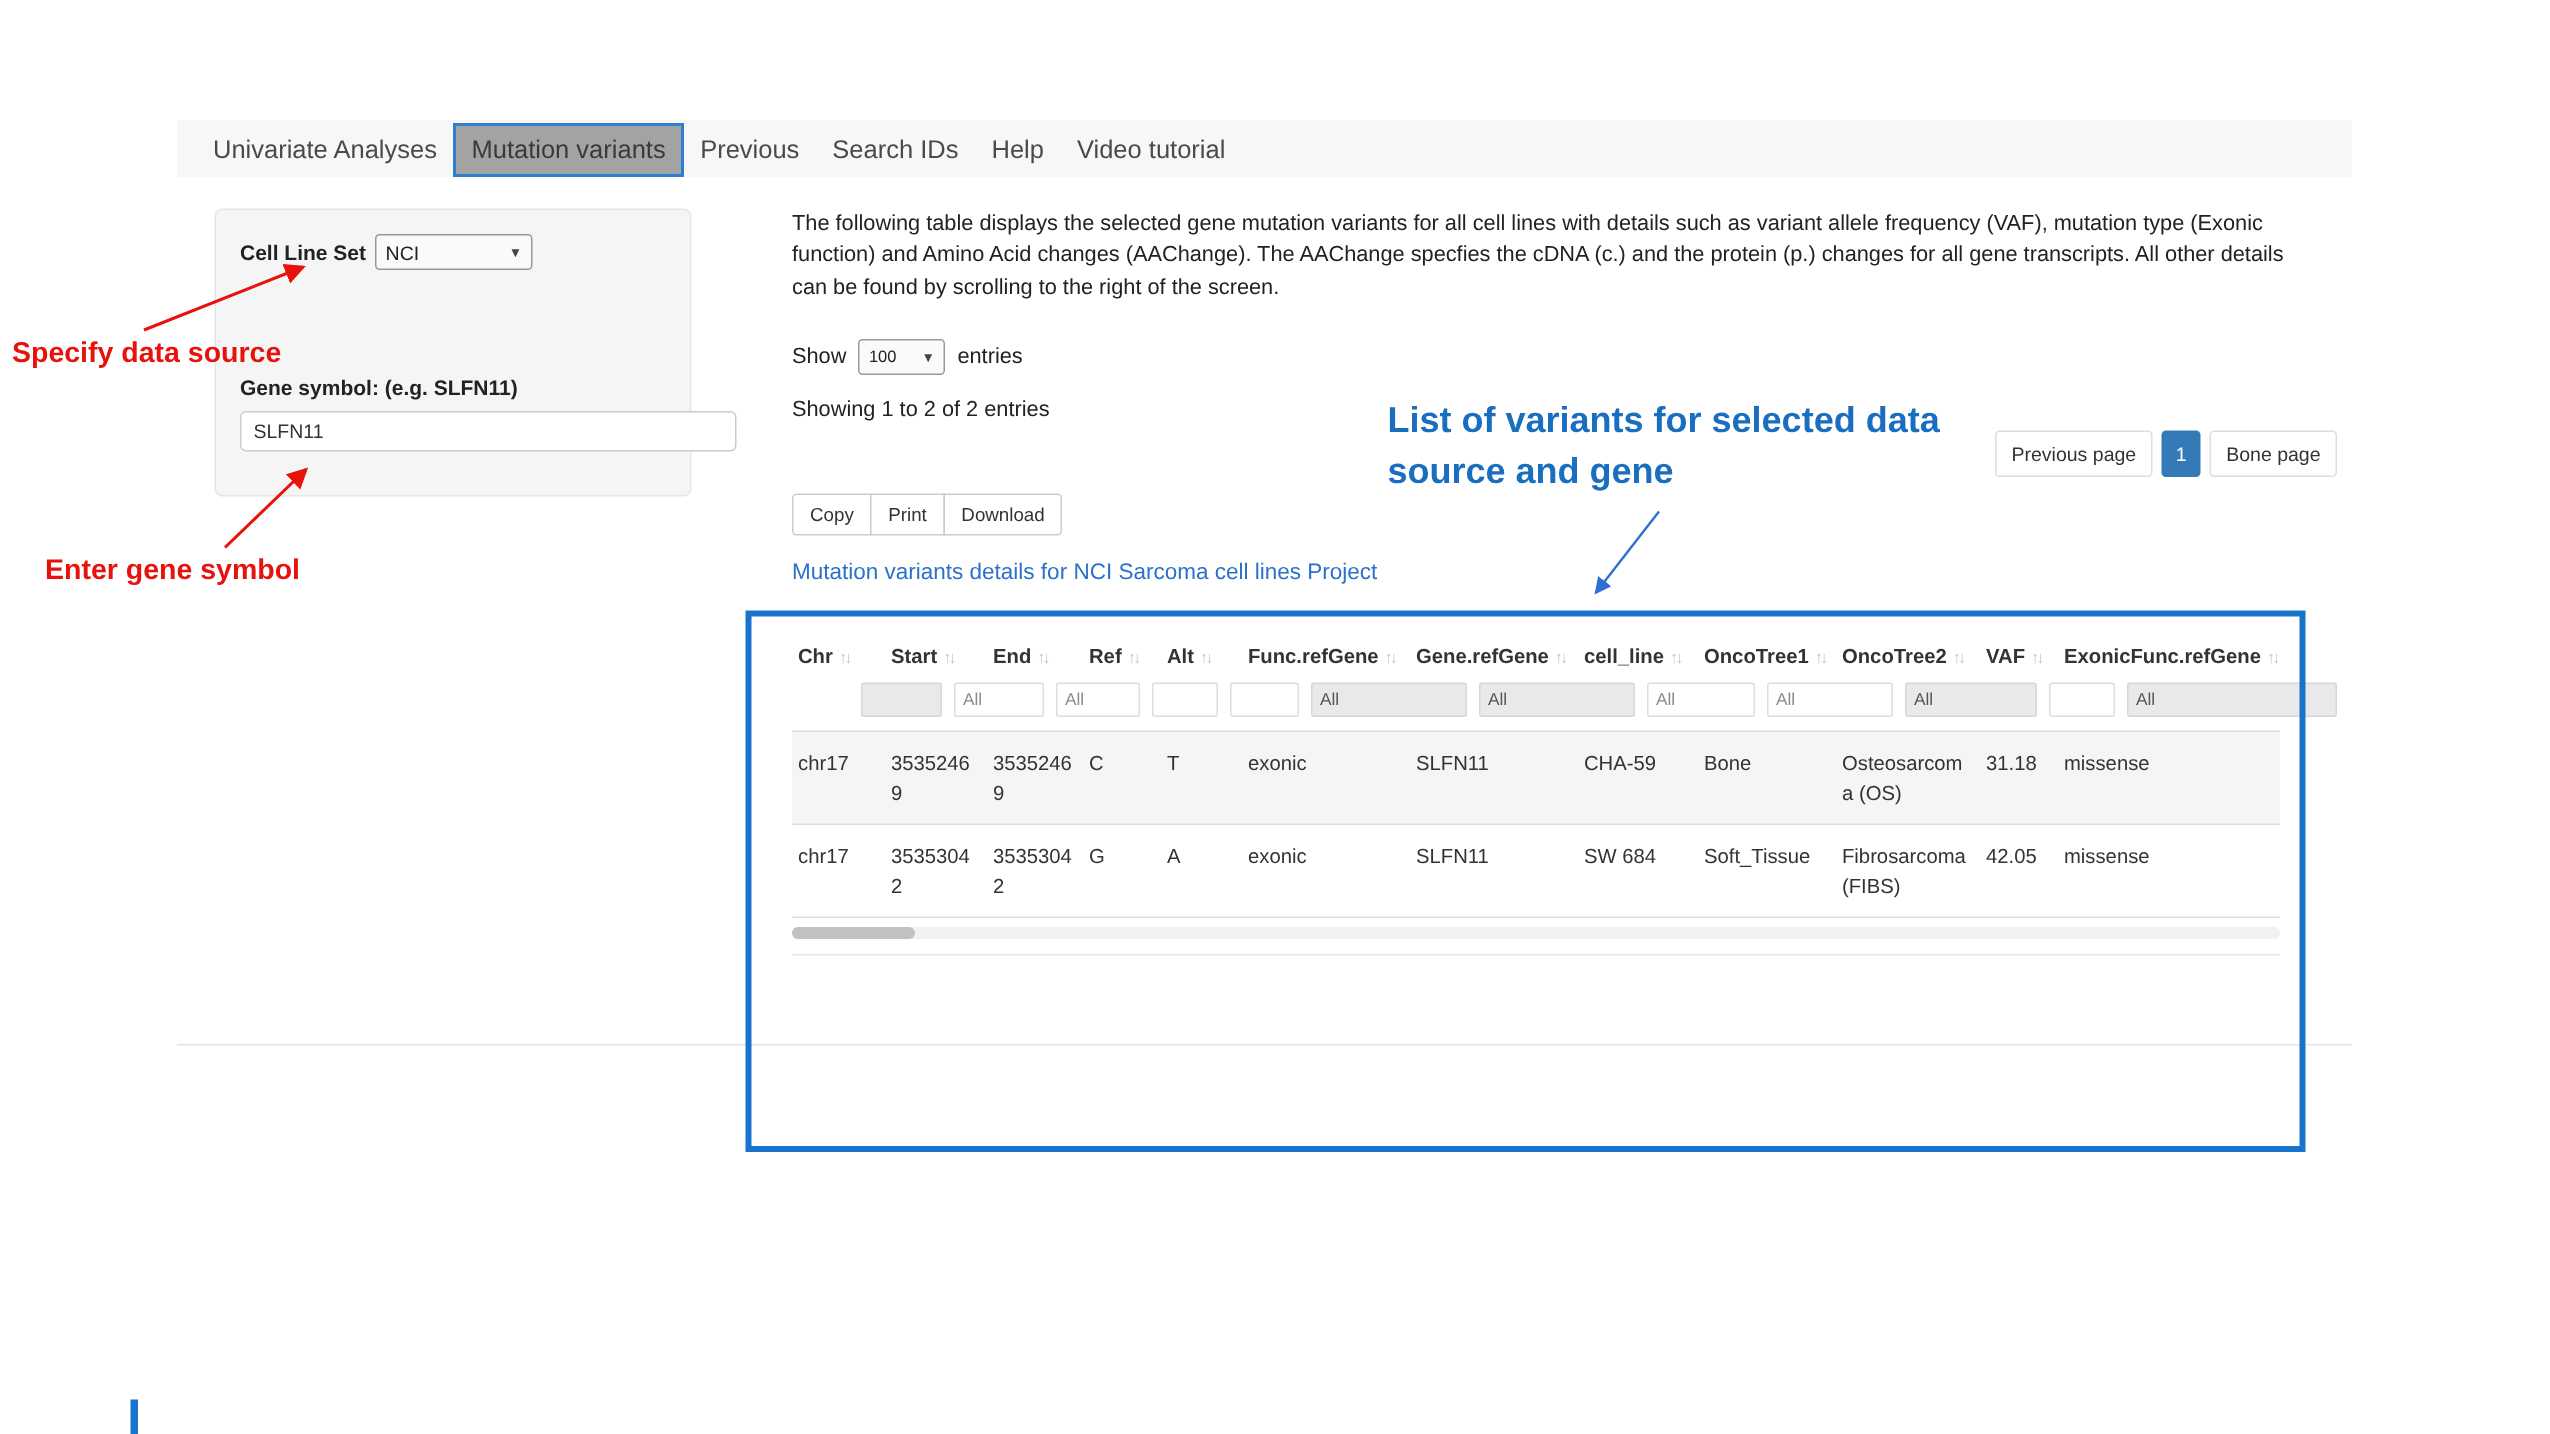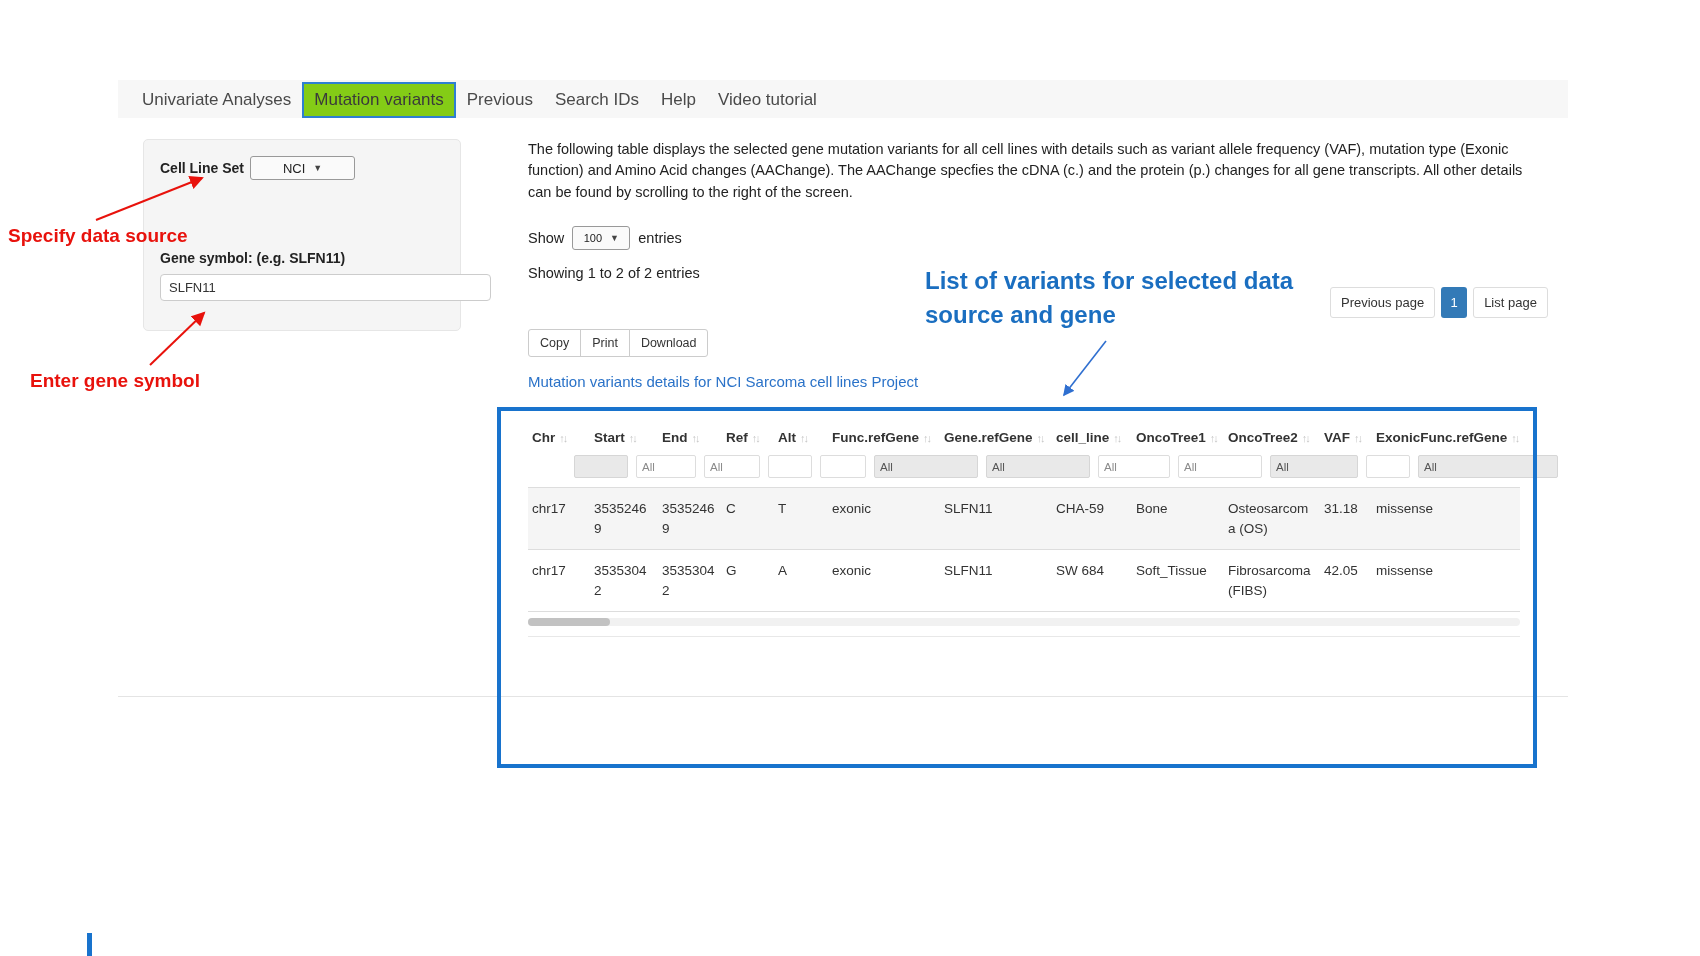--- a/index.html
+++ b/index.html
@@ -13,34 +13,34 @@
   
   .navbar {
     position: absolute; left: 118px; top: 80px; width: 1450px; height: 38px;
     background: #f7f7f7; display: flex; align-items: flex-end; padding-left: 13px;
   }
   .nav-tab {
     font-size: 17px; color: #4a4a4a; padding: 8px 11px; cursor: pointer;
     white-space: nowrap;
   }
   .nav-tab.active {
-    background: #84cc16; border: 2px solid #2e7fd2; color: #3a3a3a;
+    background: #a3a3a3; border: 2px solid #2e7fd2; color: #3a3a3a;
     padding: 6px 10px;
   }
 
   
   .sidebar-panel {
     position: absolute; left: 143px; top: 139px; width: 318px; height: 192px;
     background: #f5f5f5; border: 1px solid #e6e6e6; border-radius: 5px;
     padding: 16px;
   }
   .cls-row { display: flex; align-items: center; gap: 6px; }
   .bold-label { font-size: 14px; font-weight: bold; color: #222; }
   .fake-select {
-    display: inline-flex; align-items: center; justify-content: center;
+    display: inline-flex; align-items: center; justify-content: space-between;
     background: #fafafa; border: 1px solid #999; border-radius: 3px;
     height: 24px; padding: 0 6px; font-size: 13px; color: #222; cursor: pointer;
   }
   .cls-select { width: 105px; }
   .chevron { font-size: 9px; color: #444; margin-left: 8px; }
   .gene-label { margin-top: 70px; display: block; }
   .gene-input {
     margin-top: 8px; width: 331px; height: 27px; border: 1px solid #ccc;
     border-radius: 4px; padding: 0 8px; font-size: 13px; color: #333;
     font-family: "Liberation Sans", sans-serif; background: #fff;
@@ -232,21 +232,21 @@
       <marker id="bluehead" markerWidth="9" markerHeight="9" refX="6" refY="3.5" orient="auto">
         <path d="M0,0 L7,3.5 L0,7 Z" fill="#2f6fd0"></path>
       </marker>
     </defs>
     <line x1="66" y1="6" x2="24" y2="60" stroke="#2f6fd0" stroke-width="1.6" marker-end="url(#bluehead)"></line>
   </svg>
 
   <div class="pagination">
     <button class="page-btn">Previous page</button>
     <div class="page-current">1</div>
-    <button class="page-btn">List page</button>
+    <button class="page-btn">Bone page</button>
   </div>
 
   <div class="panel-divider"></div>
 
   <div class="table-wrap">
     <table class="variants">
       <colgroup id="colgroup">
           <col style="width: 62px;">
           <col style="width: 68px;">
           <col style="width: 64px;">

